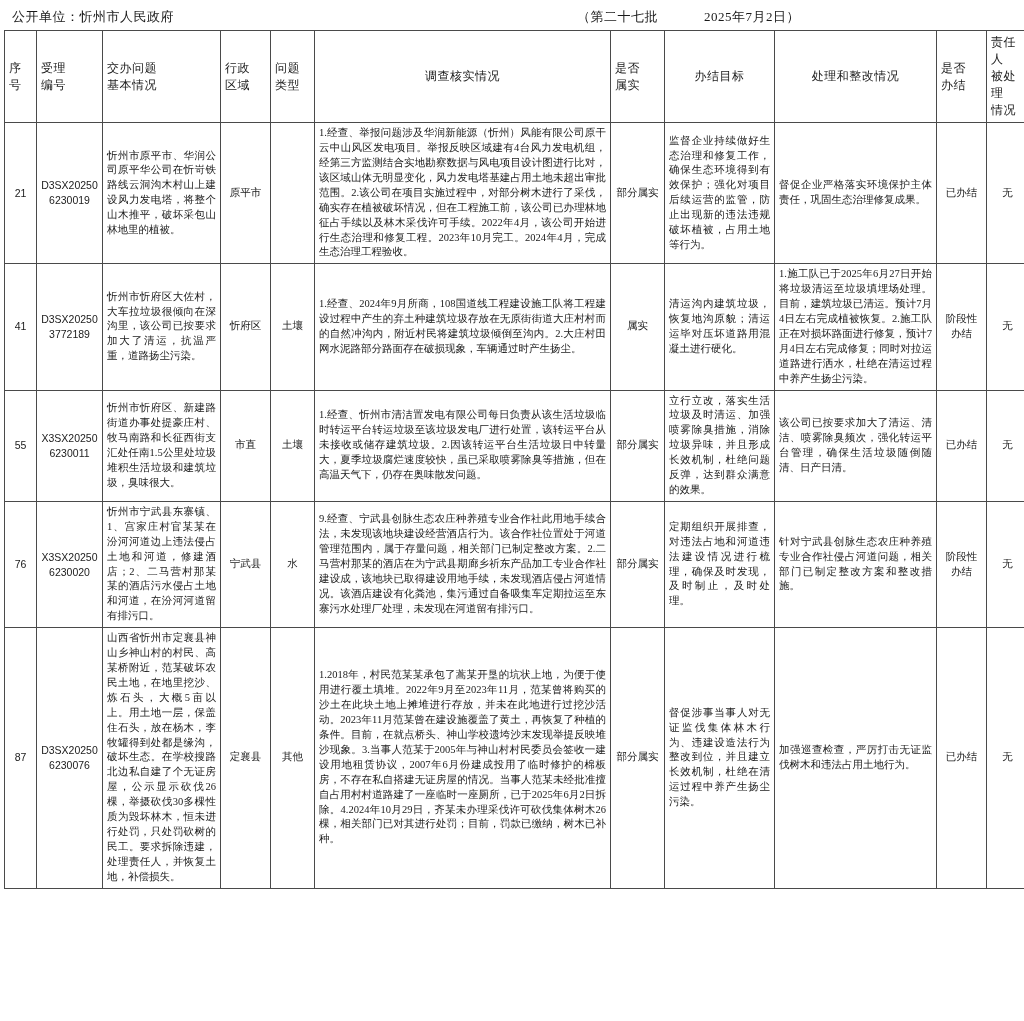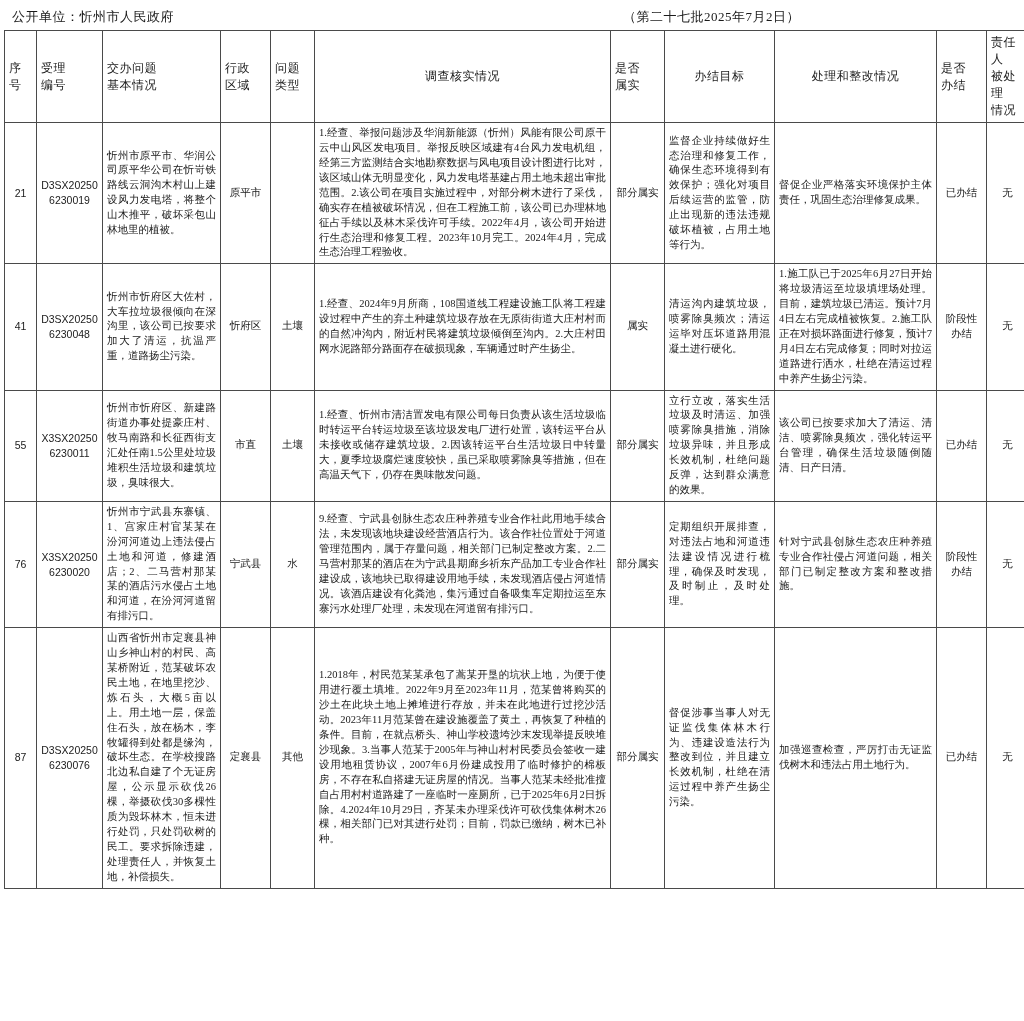--- a/index.html
+++ b/index.html
@@ -25,20 +25,21 @@
     justify-content: space-between;
     font-size: 13px;
     padding: 2px 6px 4px 8px;
     letter-spacing: 0.5px;
   }
   .doc-header .left {
     white-space: nowrap;
   }
   .doc-header .right {
     display: flex;
+    gap: 46px;
     white-space: nowrap;
     padding-right: 6px;
   }
   table.main {
     border-collapse: collapse;
     table-layout: fixed;
     width: 1014px;
     margin: 0 auto;
   }
   table.main th, table.main td {
@@ -179,28 +180,28 @@
         <td class="c-target">监督企业持续做好生态治理和修复工作，确保生态环境得到有效保护；强化对项目后续运营的监管，防止出现新的违法违规破坏植被，占用土地等行为。</td>
         <td class="c-handle">督促企业严格落实环境保护主体责任，巩固生态治理修复成果。</td>
         <td class="c-done">已办结</td>
         <td class="c-person">无</td>
       </tr>
 
       <tr>
         <td class="c-seq">41</td>
         <td class="c-code">
           <span class="two-line">D3SX20250</span>
-          <span class="two-line">6230048</span>
+          <span class="two-line">3772189</span>
         </td>
         <td class="c-problem">忻州市忻府区大佐村，大车拉垃圾很倾向在深沟里，该公司已按要求加大了清运，抗温严重，道路扬尘污染。</td>
         <td class="c-region">忻府区</td>
         <td class="c-type">土壤</td>
         <td class="c-survey">1.经查、2024年9月所商，108国道线工程建设施工队将工程建设过程中产生的弃土种建筑垃圾存放在无原街街道大庄村村而的自然冲沟内，附近村民将建筑垃圾倾倒至沟内。2.大庄村田网水泥路部分路面存在破损现象，车辆通过时产生扬尘。</td>
         <td class="c-belong">属实</td>
-        <td class="c-target">清运沟内建筑垃圾，喷雾除臭频次；清运运毕对压坏道路用混凝土进行硬化。</td>
+        <td class="c-target">清运沟内建筑垃圾，恢复地沟原貌；清运运毕对压坏道路用混凝土进行硬化。</td>
         <td class="c-handle">1.施工队已于2025年6月27日开始将垃圾清运至垃圾填埋场处理。目前，建筑垃圾已清运。预计7月4日左右完成植被恢复。2.施工队正在对损坏路面进行修复，预计7月4日左右完成修复；同时对拉运道路进行洒水，杜绝在清运过程中养产生扬尘污染。</td>
         <td class="c-done">阶段性办结</td>
         <td class="c-person">无</td>
       </tr>
 
       <tr>
         <td class="c-seq">55</td>
         <td class="c-code">
           <span class="two-line">X3SX20250</span>
           <span class="two-line">6230011</span>

